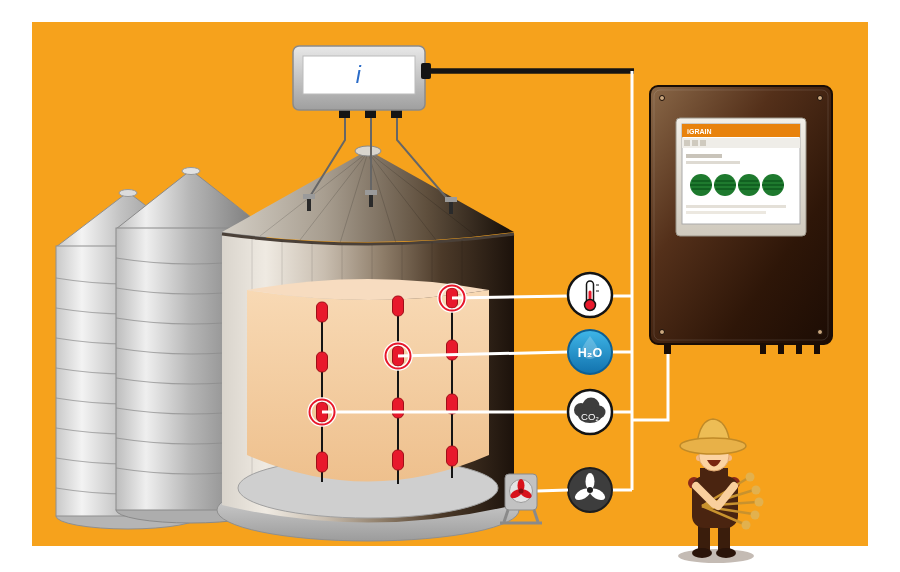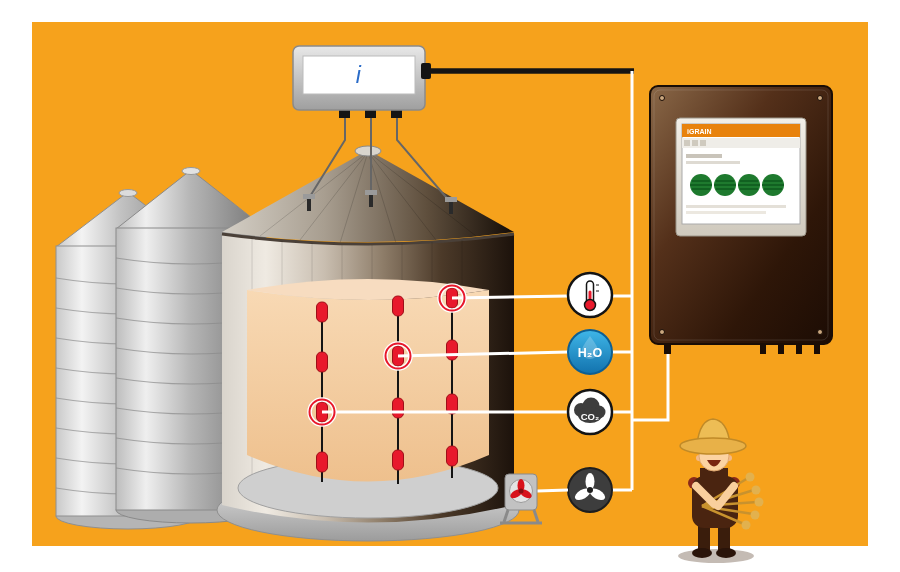--- a/index.html
+++ b/index.html
@@ -8,21 +8,21 @@
   .orange-bg{position:absolute;left:32px;top:22px;width:836px;height:524px;
              background:var(--background-orange,#F6A21C);}
   svg.scene{position:absolute;left:0;top:0;z-index:2;}
   svg text{font-family:"Liberation Sans","DejaVu Sans",sans-serif;}
   .overlay{position:absolute;z-index:3;display:flex;align-items:center;justify-content:center;}
   .igrain-label{left:303px;top:56px;width:112px;height:38px;font-size:23px;font-style:italic;
                 color:var(--brand-blue,#1B2F9E);letter-spacing:.5px;}
   .igrain-label .i{font-weight:400;color:#2b6cc8;margin-right:1px;}
   .igrain-label .g{font-weight:700;}
   .h2o-label{left:568px;top:331px;width:44px;height:44px;color:#fff;font-weight:700;font-size:12.5px;}
-  .co2-label{left:568px;top:394px;width:44px;height:44px;color:#fff;font-weight:700;font-size:9.5px;}
+  .co2-label{left:568px;top:394px;width:44px;height:44px;color:#fff;font-weight:400;font-size:9.5px;}
 </style>
 </head>
 <body>
 
 <div class="stage">
   <div class="orange-bg"></div>
 
   <svg class="scene" width="900" height="572" viewBox="0 0 900 572">
     <defs>
       <linearGradient id="gSmall" x1="0" y1="0" x2="1" y2="0">

